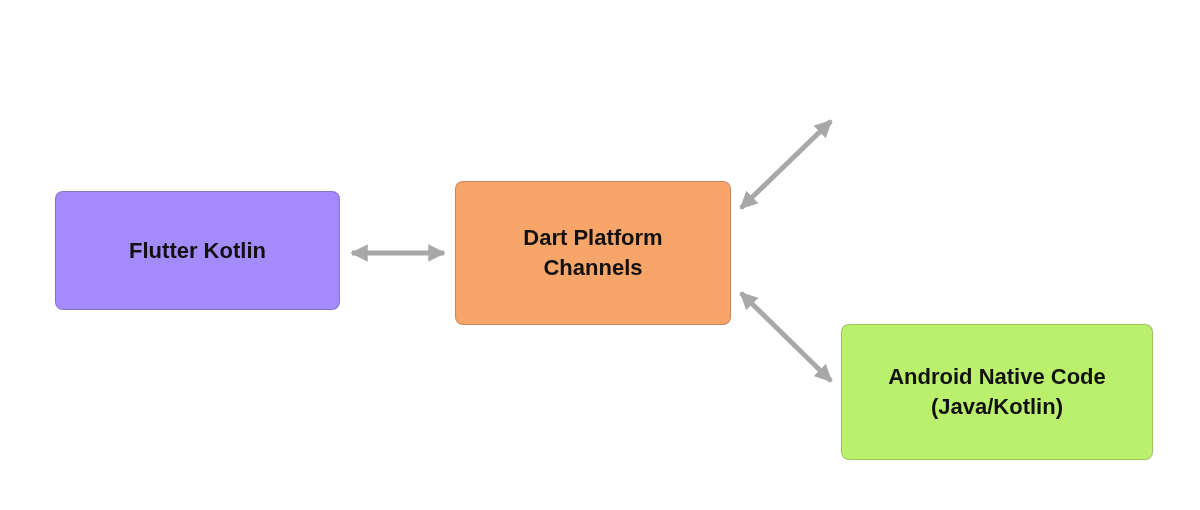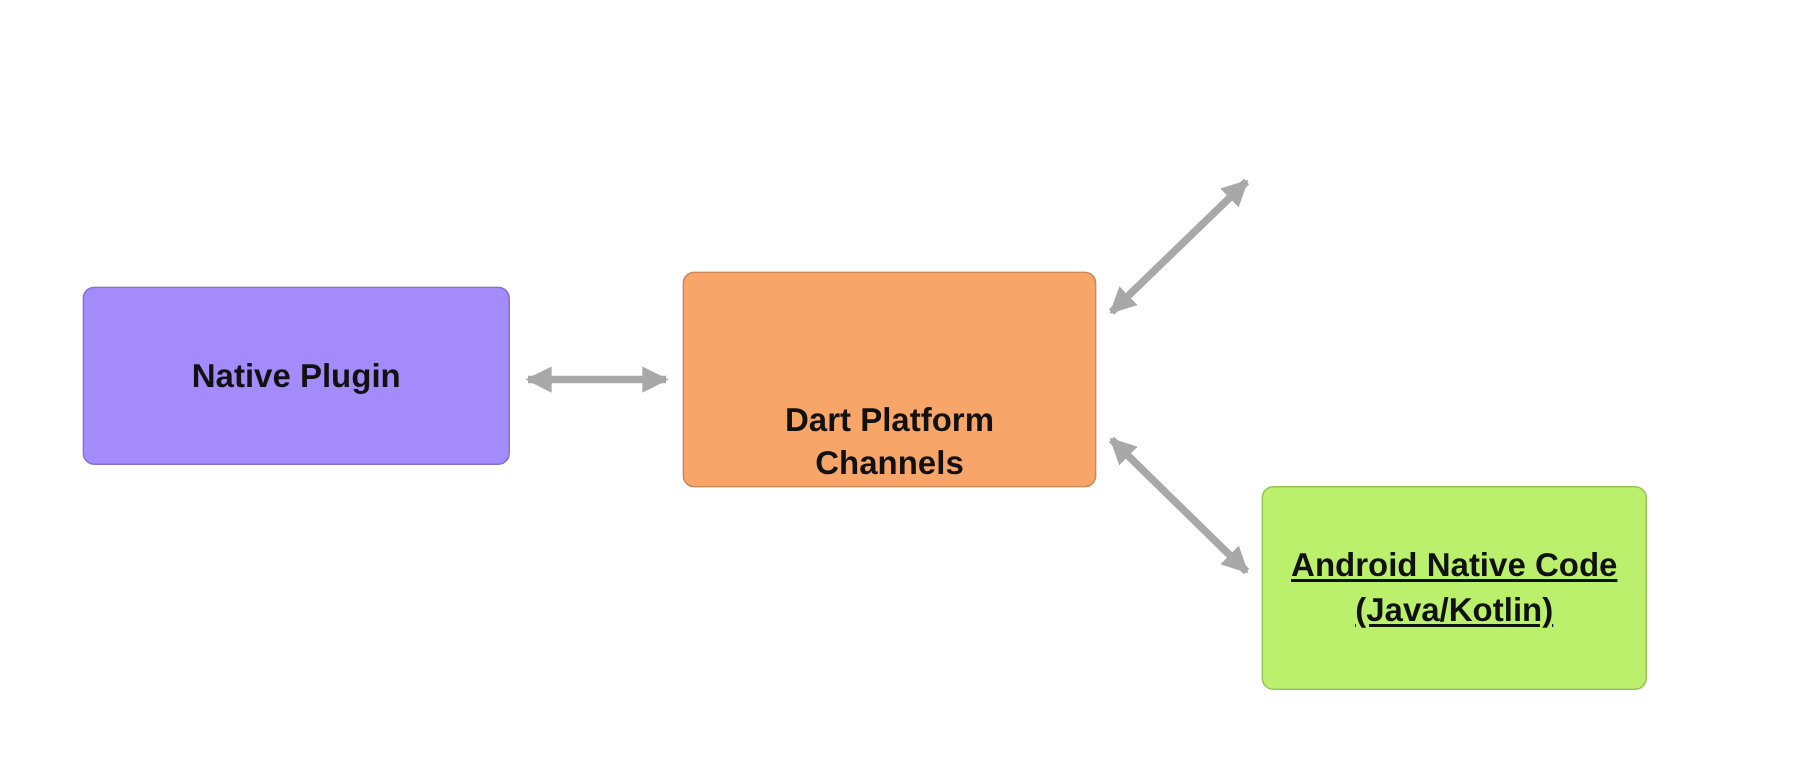--- a/index.html
+++ b/index.html
@@ -36,21 +36,21 @@
     font-size: 22px;
     line-height: 1.35;
   }
   .node .label {
     white-space: pre-line;
     padding: 0 10px;
   }
   .node-flutter  { left: 55px;  top: 191px; width: 285px; height: 119px; }
   .node-dart     { left: 455px; top: 181px; width: 276px; height: 144px; }
   .node-ios      { left: 841px; top: 46px;  width: 303px; height: 138px; }
-  .node-android  { left: 841px; top: 324px; width: 257px; height: 136px; text-decoration: underline; }
+  .node-android  { left: 841px; top: 324px; width: 312px; height: 136px; }
 </style>
 </head>
 <body>
 
 <div class="canvas">
 
   <svg class="arrow-layer" viewBox="0 0 1200 510" xmlns="http://www.w3.org/2000/svg">
     <defs>
       <marker id="head-end" viewBox="0 0 10 10" refX="9" refY="5" markerWidth="3.5" markerHeight="3.5" orient="auto">
         <path d="M0,0 L10,5 L0,10 z" fill="#a8a8a8"></path>
@@ -61,24 +61,24 @@
     </defs>
 
     <line x1="352" y1="253" x2="444" y2="253" stroke-width="5" marker-start="url(#head-start)" marker-end="url(#head-end)" stroke="#a8a8a8"></line>
 
     <line x1="741" y1="208" x2="831" y2="121" stroke-width="5" marker-start="url(#head-start)" marker-end="url(#head-end)" stroke="#a8a8a8"></line>
 
     <line x1="741" y1="293" x2="831" y2="381" stroke-width="5" marker-start="url(#head-start)" marker-end="url(#head-end)" stroke="#a8a8a8"></line>
   </svg>
 
   <div class="node node-flutter" style="background: rgb(164, 139, 251);">
-    <span class="label">Native Plugin</span>
+    <span class="label">Flutter Kotlin</span>
   </div>
 
-  <div class="node node-dart" style="background: rgb(248, 165, 105); align-items: flex-end;">
+  <div class="node node-dart" style="background: rgb(248, 165, 105);">
     <span class="label">Dart Platform
 Channels</span>
   </div>
 
 
   <div class="node node-android" style="background: rgb(186, 240, 108);">
     <span class="label">Android Native Code
 (Java/Kotlin)</span>
   </div>
 

